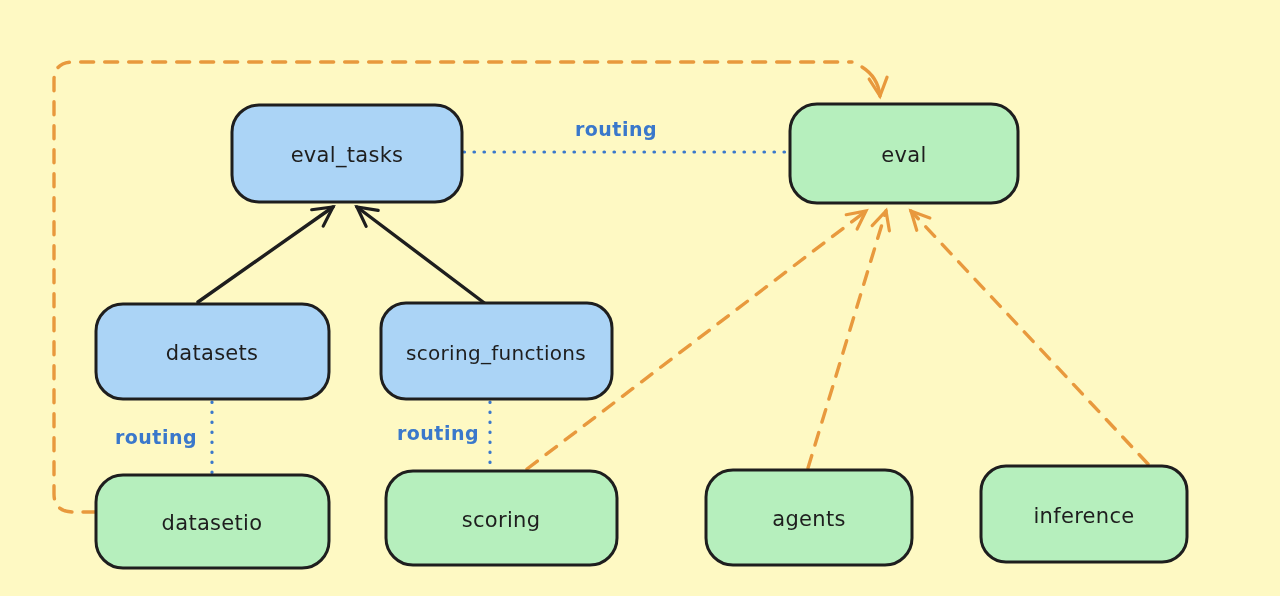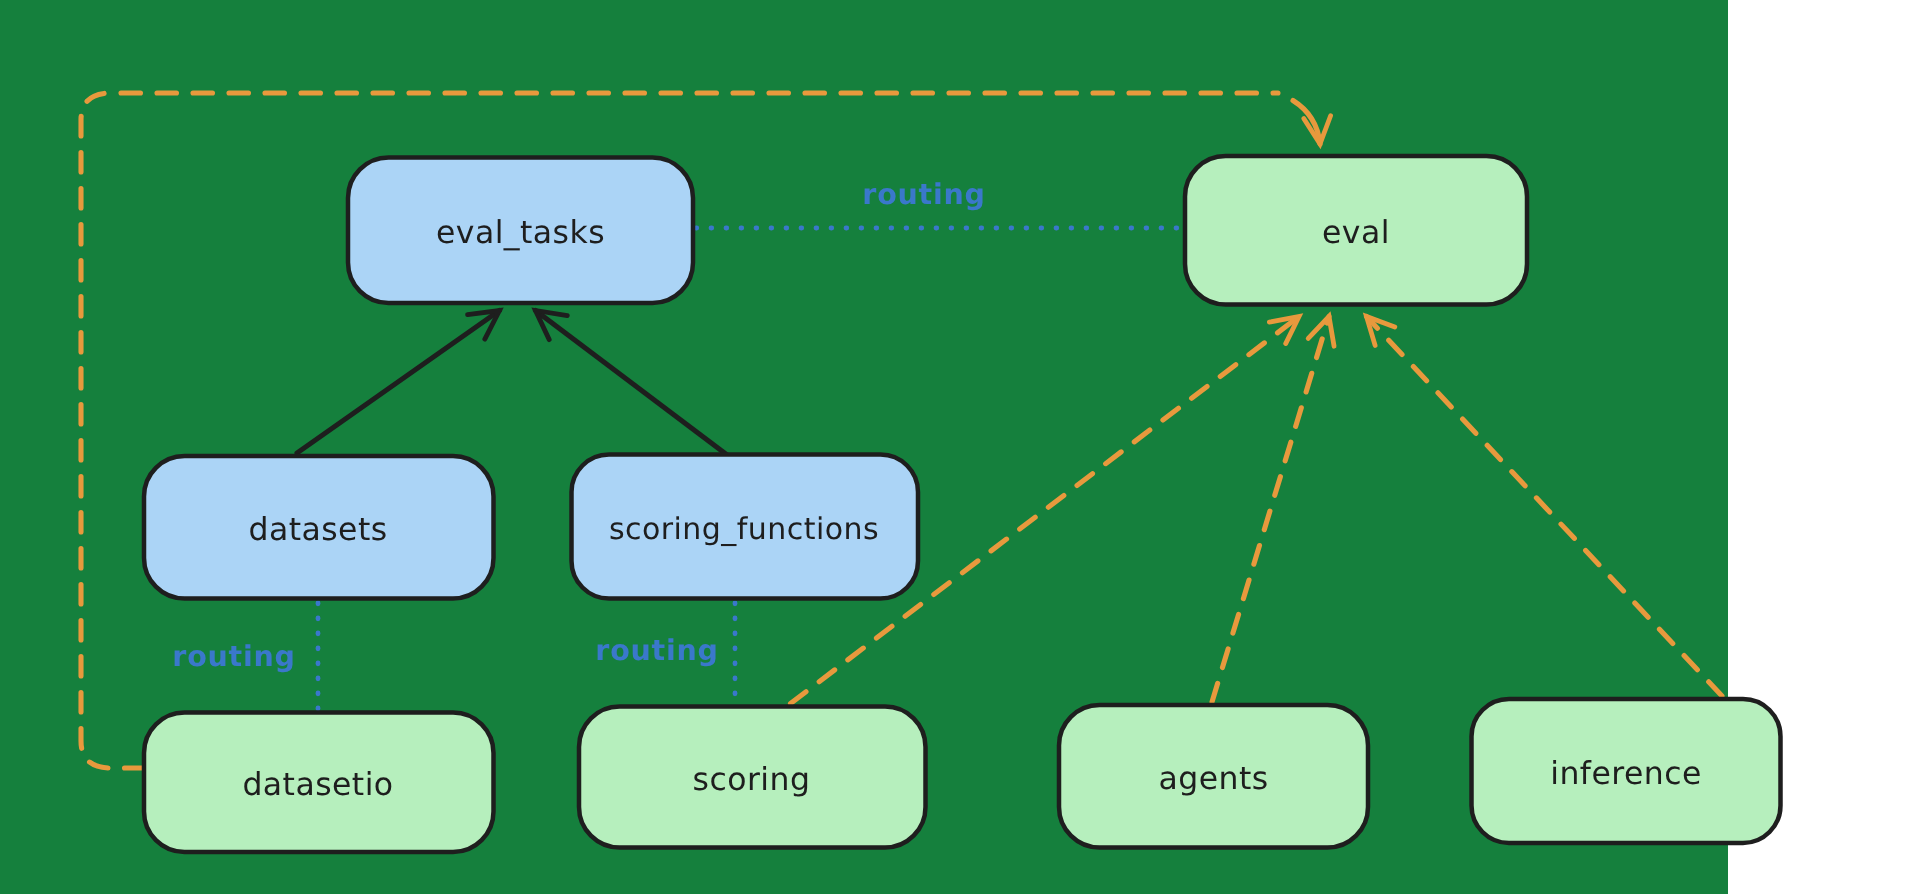--- a/index.html
+++ b/index.html
@@ -6,23 +6,23 @@
     margin: 0;
     padding: 0;
     background: #ffffff;
     width: 1280px;
     height: 596px;
     overflow: hidden;
     font-family: "DejaVu Sans", sans-serif;
   }
   .canvas-wrap {
     position: relative;
-    width: 1152px;
+    width: 1280px;
     height: 596px;
-    background: #15803d;
+    background: #fef9c3;
   }
   svg { display: block; }
   .node-box {
     stroke: #1e1e1e;
     stroke-width: 3;
   }
   .node-box.blue  { fill: #abd4f6; }
   .node-box.green { fill: #b6efbd; }
   .node-label {
     fill: #1e1e1e;

